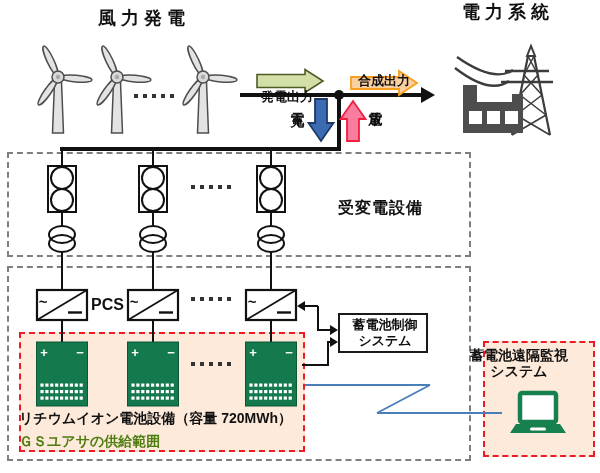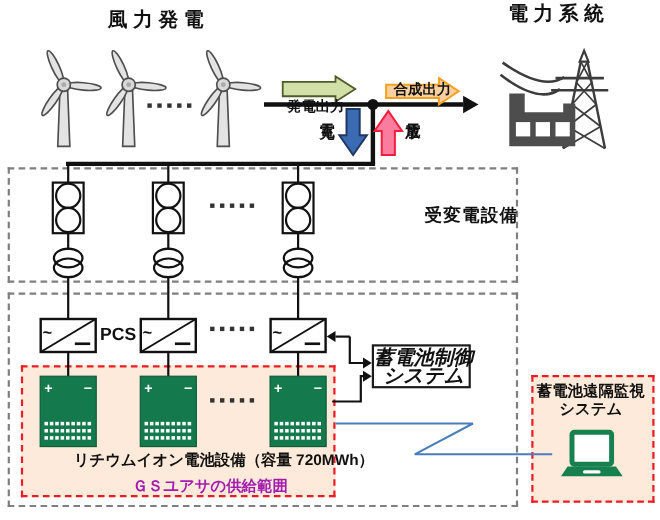--- a/index.html
+++ b/index.html
@@ -12,22 +12,22 @@
   .dash-red{border:2px dashed #ed1c24;background:#fdeada;z-index:1;}
   .solid-box{border:2px solid #1a1a1a;background:#fff;z-index:1;}
   svg.layer{position:absolute;left:0;top:0;z-index:2;}
   .lbl{position:absolute;z-index:3;white-space:nowrap;}
   .title{font-size:18px;font-weight:bold;letter-spacing:5px;text-align:left;}
   .flow{font-size:13px;font-weight:bold;text-align:center;width:74px;margin-top:37px;}
   .vtext{writing-mode:vertical-rl;text-orientation:upright;font-size:14px;font-weight:bold;line-height:1.05;}
   .section{font-size:16px;font-weight:bold;letter-spacing:1px;}
   .pcs{font-size:16px;font-weight:600;text-align:right;}
   .twoline{font-weight:bold;text-align:center;line-height:16px;}
-  .caption{font-size:14px;font-weight:600;text-align:left;width:250px;padding-left:48px;}
-  .scope{font-size:14px;font-weight:bold;color:#a21caf;text-align:center;width:344px;}
+  .caption{font-size:14px;font-weight:600;text-align:left;width:250px;}
+  .scope{font-size:14px;font-weight:bold;color:#4d7c0f;text-align:left;width:344px;}
 </style>
 </head>
 <body>
 
 <div id="stage">
 
   <div class="box dash-gray" style="left:7px;top:152px;width:464px;height:105px;"></div>
   <div class="box dash-gray" style="left:7px;top:266px;width:464px;height:195px;"></div>
   <div class="box dash-red" style="left:19px;top:332px;width:286px;height:120px;"></div>
   <div class="box dash-red" style="left:483px;top:341px;width:112px;height:116px;"></div>
@@ -259,29 +259,29 @@
   </svg>
 
   <div class="lbl title" style="left:98px;top:6px;width:110px;">風力発電</div>
   <div class="lbl title" style="left:462px;top:0;width:110px;">電力系統</div>
 
   <div class="lbl flow" style="left:250px;top:51px;">発電出力</div>
   <div class="lbl flow" style="left:347px;top:35px;">合成出力</div>
   <div class="lbl vtext" style="left:290px;top:101px;">充電</div>
   <div class="lbl vtext" style="left:368px;top:101px;">放電</div>
 
-  <div class="lbl section" style="left:338px;top:186px;margin-left:48px;">受変電設備</div>
+  <div class="lbl section" style="left:338px;top:198px;">受変電設備</div>
   <div class="lbl pcs" style="left:91px;top:296px;">PCS</div>
 
-  <div class="lbl twoline" style="left:338px;top:317px;width:94px;font-size:18px;font-style:italic;">
+  <div class="lbl twoline" style="left:338px;top:317px;width:94px;font-size:13px;">
     <div>蓄電池制御</div>
     <div>システム</div>
   </div>
 
-  <div class="lbl twoline" style="left:481px;top:347px;width:112px;font-size:14px;">
+  <div class="lbl twoline" style="left:463px;top:347px;width:112px;font-size:14px;">
     <div>蓄電池遠隔監視</div>
     <div>システム</div>
   </div>
 
   <div class="lbl caption" style="left:19px;top:410px;">リチウムイオン電池設備（容量 720MWh）</div>
   <div class="lbl scope" style="left:19px;top:433px;">ＧＳユアサの供給範囲</div>
 
 </div>
 
 </body></html>

